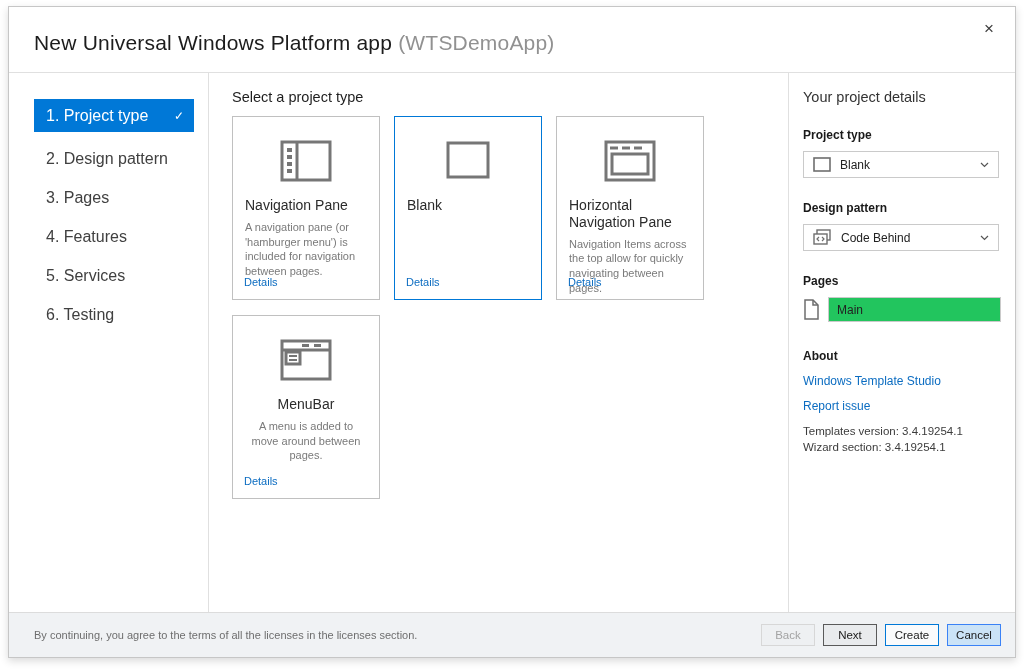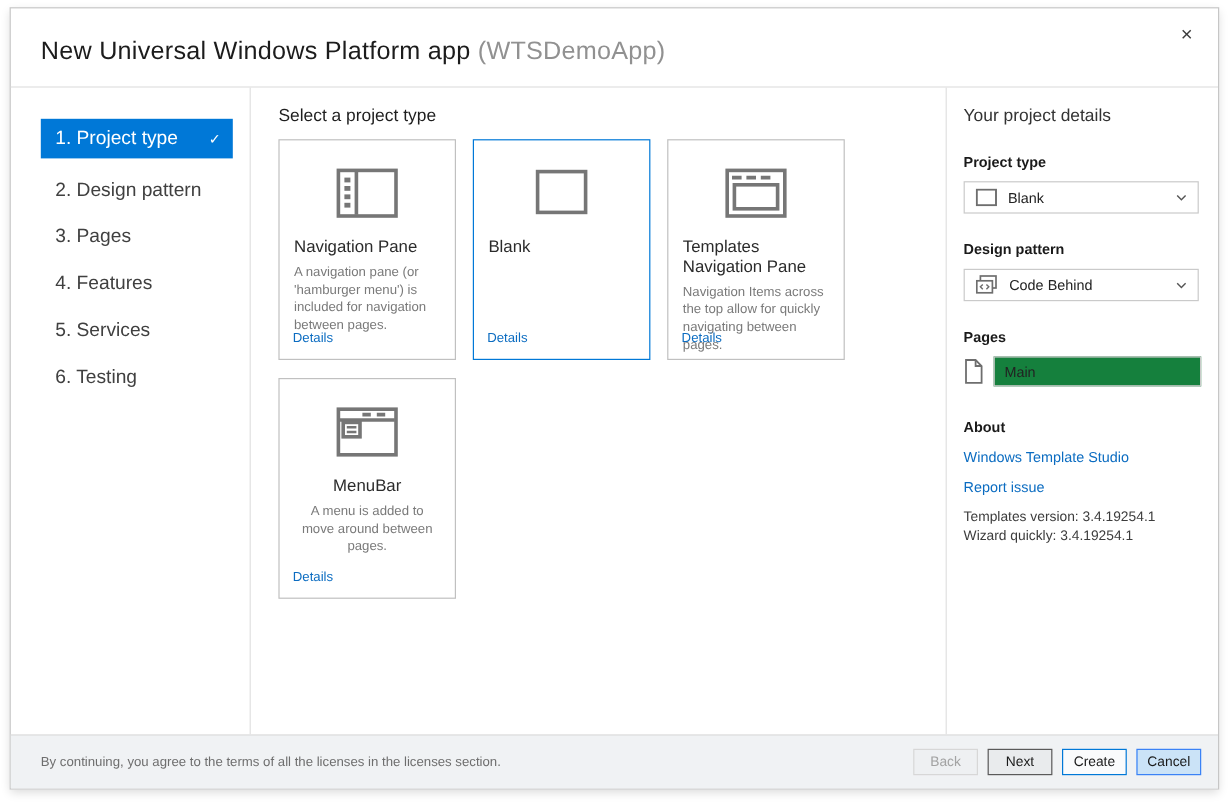--- a/index.html
+++ b/index.html
@@ -48,21 +48,21 @@
   
   .details-heading { font-size: 14.5px; color: #333; font-weight: 400; }
   .group-label { font-size: 12px; color: #1a1a1a; font-weight: bold; margin-top: 23px; }
   .dropdown {
     margin-top: 9px; height: 27px; border: 1px solid #cacaca; background: #fff;
     display: flex; align-items: center; padding: 0 9px; gap: 9px; cursor: pointer;
   }
   .dropdown .dd-text { font-size: 12px; color: #222; flex: 1; }
   .pages-row { margin-top: 9px; display: flex; align-items: center; gap: 8px; }
   .pages-input {
-    flex: 1; height: 25px; border: 1px solid #cacaca; background: #15803d;
+    flex: 1; height: 25px; border: 1px solid #cacaca; background: #22c55e;
     font-size: 12px; color: #222; padding: 0 8px; font-family: "Liberation Sans", sans-serif; outline: none;
   }
   .about-label { margin-top: 27px; }
   .about-link { display: block; font-size: 12px; color: #0b6cc1; margin-top: 11px; text-decoration: none; cursor: pointer; }
   .versions { margin-top: 10px; font-size: 11.5px; color: #3c3c3c; line-height: 1.4; }
 
   
   .footer {
     position: absolute; left: 0; right: 0; bottom: 0; height: 45px;
     background: #f0f2f4; border-top: 1px solid #dcdcdc;
@@ -142,21 +142,21 @@
         <div class="card">
           <div class="card-icon">
             <svg width="52" height="42" viewBox="0 0 52 42">
               <rect x="2" y="2" width="48" height="38" fill="none" stroke="#767676" stroke-width="3"></rect>
               <line x1="6" y1="8" x2="14" y2="8" stroke="#767676" stroke-width="3"></line>
               <line x1="18" y1="8" x2="26" y2="8" stroke="#767676" stroke-width="3"></line>
               <line x1="30" y1="8" x2="38" y2="8" stroke="#767676" stroke-width="3"></line>
               <rect x="8" y="14" width="36" height="20" fill="none" stroke="#767676" stroke-width="3"></rect>
             </svg>
           </div>
-          <div class="card-title">Templates Navigation Pane</div>
+          <div class="card-title">Horizontal Navigation Pane</div>
           <div class="card-desc">Navigation Items across the top allow for quickly navigating between pages.</div>
           <div class="card-details">Details</div>
         </div>
 
       </div>
 
       <div class="cards-row">
 
         <div class="card">
           <div class="card-icon">
@@ -223,21 +223,21 @@
           </svg>
         </span>
         <input class="pages-input" type="text" value="Main" style="">
       </div>
 
       <div class="group-label about-label">About</div>
       <a class="about-link">Windows Template Studio</a>
       <a class="about-link">Report issue</a>
       <div class="versions">
         <div>Templates version: 3.4.19254.1</div>
-        <div>Wizard quickly: 3.4.19254.1</div>
+        <div>Wizard section: 3.4.19254.1</div>
       </div>
     </div>
 
   </div>
 
   <div class="footer">
     <div class="license">By continuing, you agree to the terms of all the licenses in the licenses section.</div>
     <div class="btn btn-back">Back</div>
     <div class="btn btn-next">Next</div>
     <div class="btn btn-create">Create</div>

